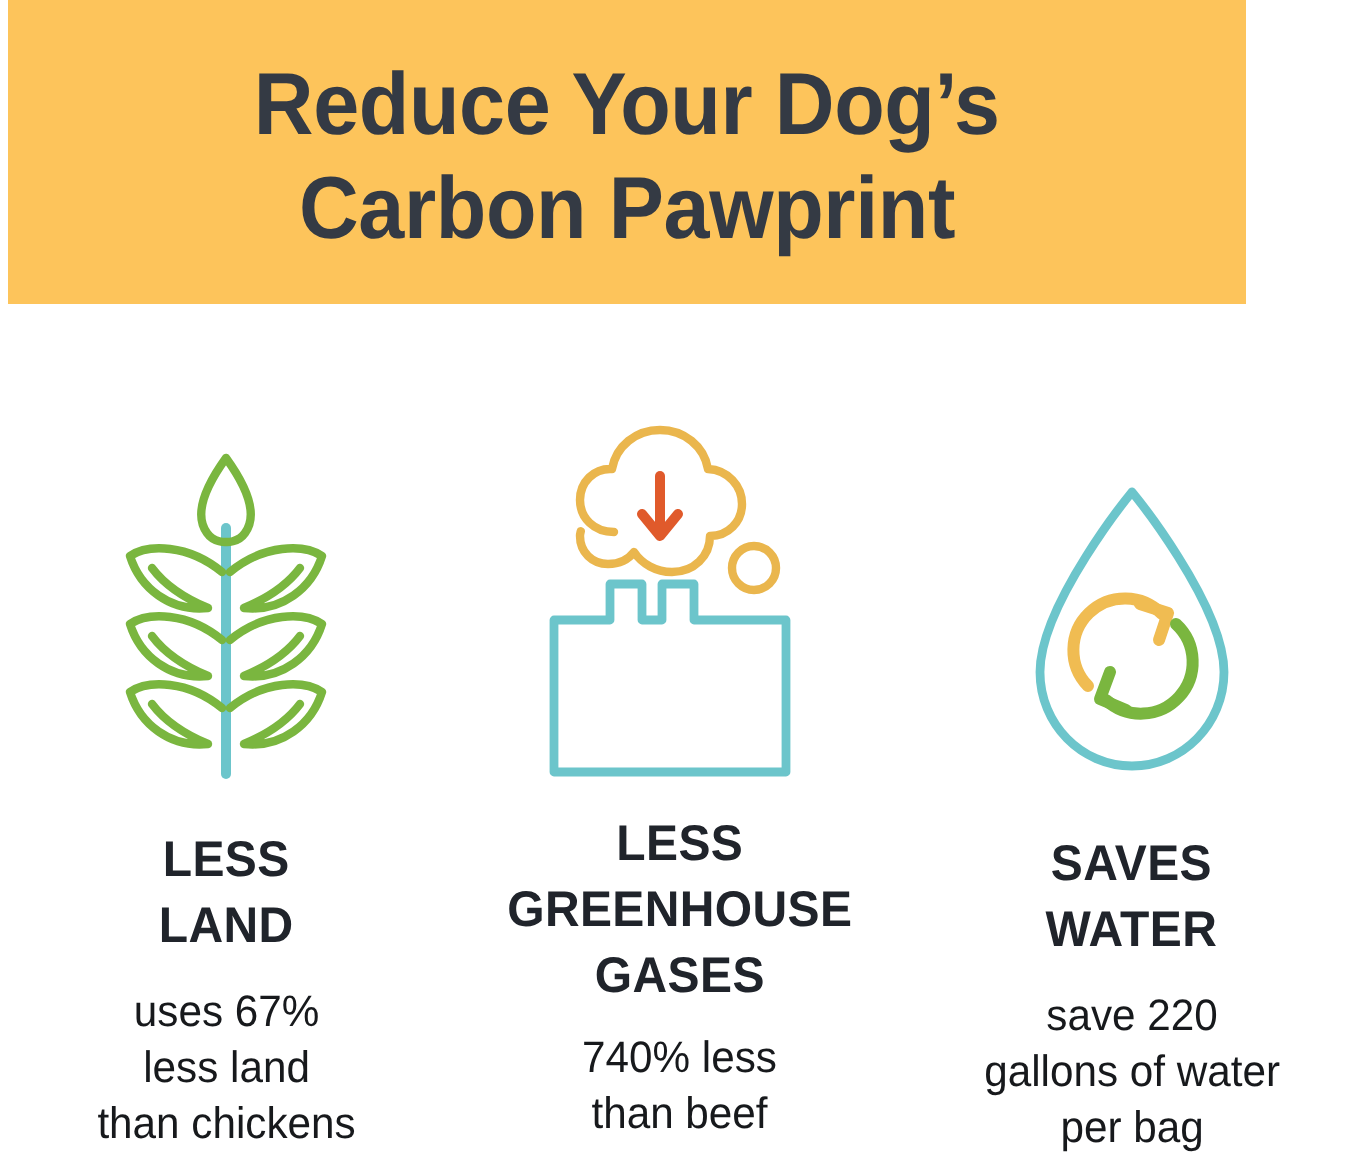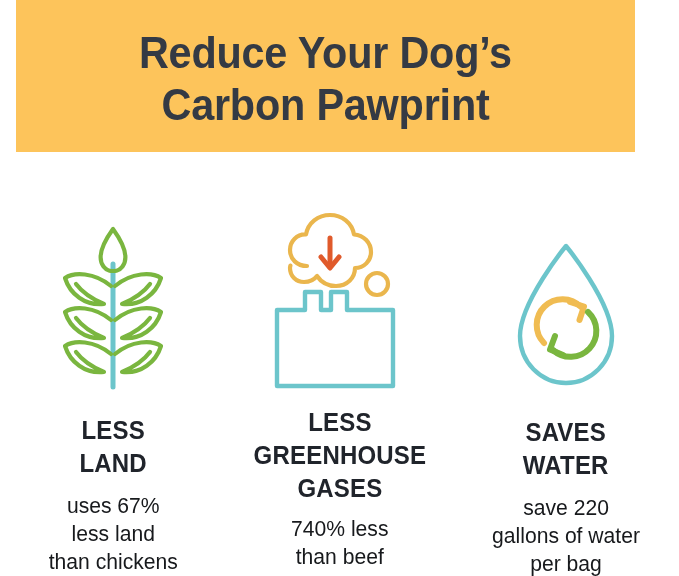--- a/index.html
+++ b/index.html
@@ -19,21 +19,21 @@
   .infographic {
     position: relative;
     width: 679px;
     height: 576px;
     background: #ffffff;
   }
 
   
   .header-banner {
     position: absolute;
-    left: 16px;
+    left: 4px;
     top: 0;
     width: 619px;
     height: 152px;
     background: #fdc45b;
     display: flex;
     flex-direction: column;
     align-items: center;
     justify-content: center;
     box-sizing: border-box;
     padding-top: 6px;

